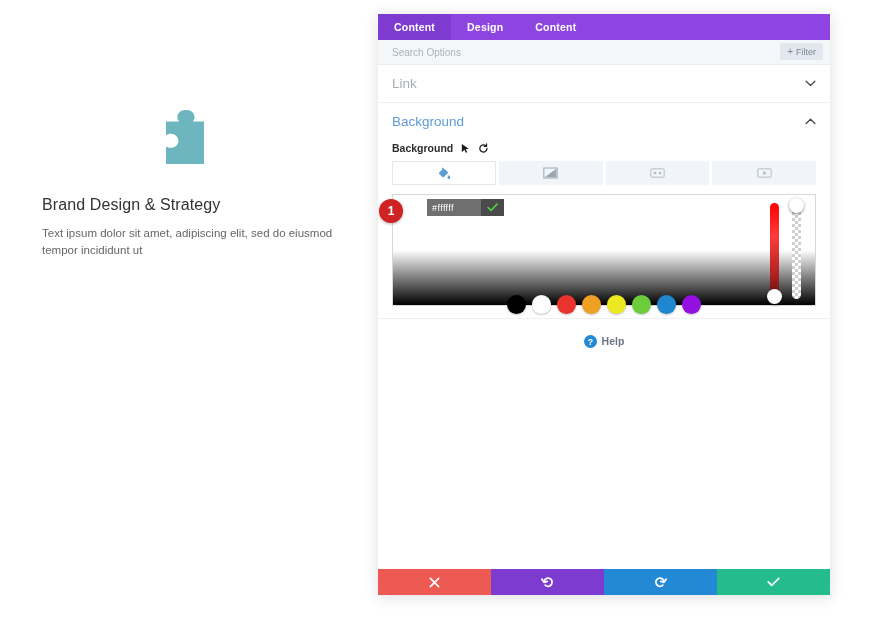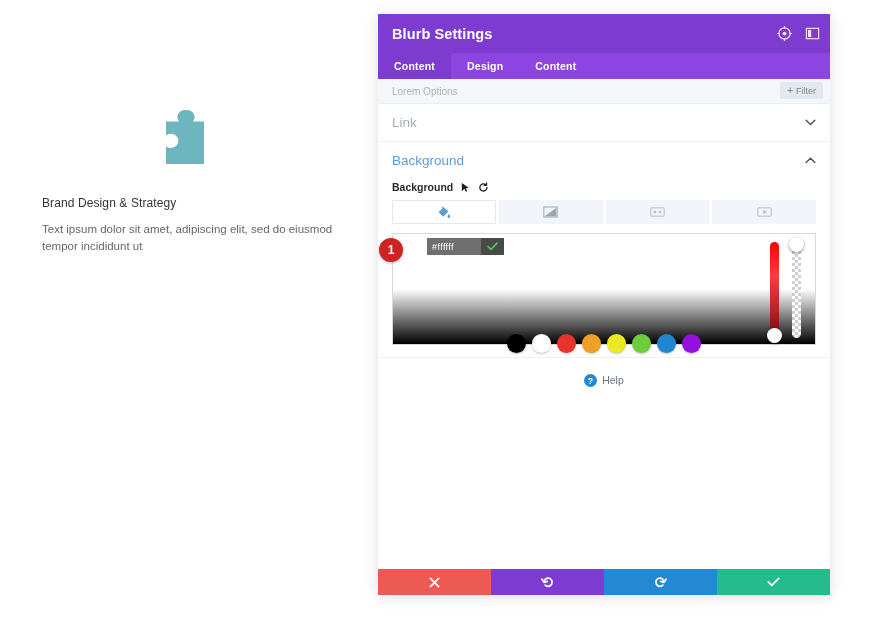--- a/index.html
+++ b/index.html
@@ -16,21 +16,21 @@
     position: absolute; left: 0; top: 0; width: 378px; height: 628px;
     background: #ffffff;
   }
   .blurb-module {
     position: absolute; left: 42px; top: 108px; width: 320px;
   }
   .puzzle-wrap { width: 100%; text-align: center; padding-left: 120px; }
   .puzzle-wrap svg { display: block; }
   .blurb-title {
     margin-top: 26px;
-    font-size: 12px; color: #333333; font-weight: 400;
+    font-size: 16px; color: #333333; font-weight: 400;
     letter-spacing: .1px;
   }
   .blurb-body {
     margin-top: 11px;
     font-size: 11.5px; color: #666666; line-height: 1.5;
   }
 
   
   .panel {
     position: absolute; left: 378px; top: 14px;
@@ -170,21 +170,21 @@
   }
   .swatch {
     width: 19px; height: 19px; border-radius: 50%; cursor: pointer;
     box-shadow: 0 1px 2px rgba(0,0,0,.25);
   }
 
   .help-row {
     display: flex; align-items: center; justify-content: center;
     gap: 5px; height: 44px;
   }
-  .help-text { font-size: 10.5px; color: #6b7682; font-weight: 400; }
+  .help-text { font-size: 10.5px; color: #6b7682; font-weight: 700; }
 
   
   .panel-footer { height: 26px; flex: none; display: flex; }
   .fbtn {
     flex: 1; display: flex; align-items: center; justify-content: center;
     cursor: pointer;
   }
   .fbtn svg { display: block; }
 </style>
 </head>
@@ -199,43 +199,29 @@
           <path fill="#6eb6bf" d="M23 2c-4.2 0-7.6 3.2-7.6 7.1 0 1.6.6 3.1 1.5 4.3H4v13.9c1.3-1 3-1.6 4.8-1.6 4.2 0 7.6 3.2 7.6 7.1s-3.4 7.1-7.6 7.1c-1.8 0-3.5-.6-4.8-1.6V56h38V13.4H31.1c.9-1.2 1.5-2.7 1.5-4.3C32.6 5.2 29.2 2 25 2h-2z"></path>
         </svg>
       </div>
       <div class="blurb-title">Brand Design &amp; Strategy</div>
       <div class="blurb-body">Text ipsum dolor sit amet, adipiscing elit, sed do eiusmod tempor incididunt ut</div>
     </div>
   </div>
 
   <div class="panel">
 
-    <div class="panel-header">
-      <div class="panel-title">Blurb Settings</div>
-      <div class="header-icons">
-        <svg class="hdr-icon" viewBox="0 0 16 16">
-          <circle cx="8" cy="8" r="6" fill="none" stroke="#ffffff" stroke-width="1.3"></circle>
-          <circle cx="8" cy="8" r="2" fill="#ffffff"></circle>
-          <path d="M8 0v3M8 13v3M0 8h3M13 8h3" stroke="#ffffff" stroke-width="1.3"></path>
-        </svg>
-        <svg class="hdr-icon" viewBox="0 0 16 16">
-          <rect x="1.5" y="2.5" width="13" height="11" fill="none" stroke="#ffffff" stroke-width="1.3"></rect>
-          <rect x="3.2" y="4.2" width="3.4" height="7.6" fill="#ffffff"></rect>
-        </svg>
-      </div>
-    </div>
 
     <div class="tabbar">
       <div class="tab active">Content</div>
       <div class="tab">Design</div>
       <div class="tab">Content</div>
     </div>
 
     <div class="searchbar">
-      <div class="search-placeholder">Lorem Options</div>
+      <div class="search-placeholder">Search Options</div>
       <div class="filter-btn">
         <span class="plus">+</span>
         <span>Filter</span>
       </div>
     </div>
 
     <div class="panel-body">
 
 
 

